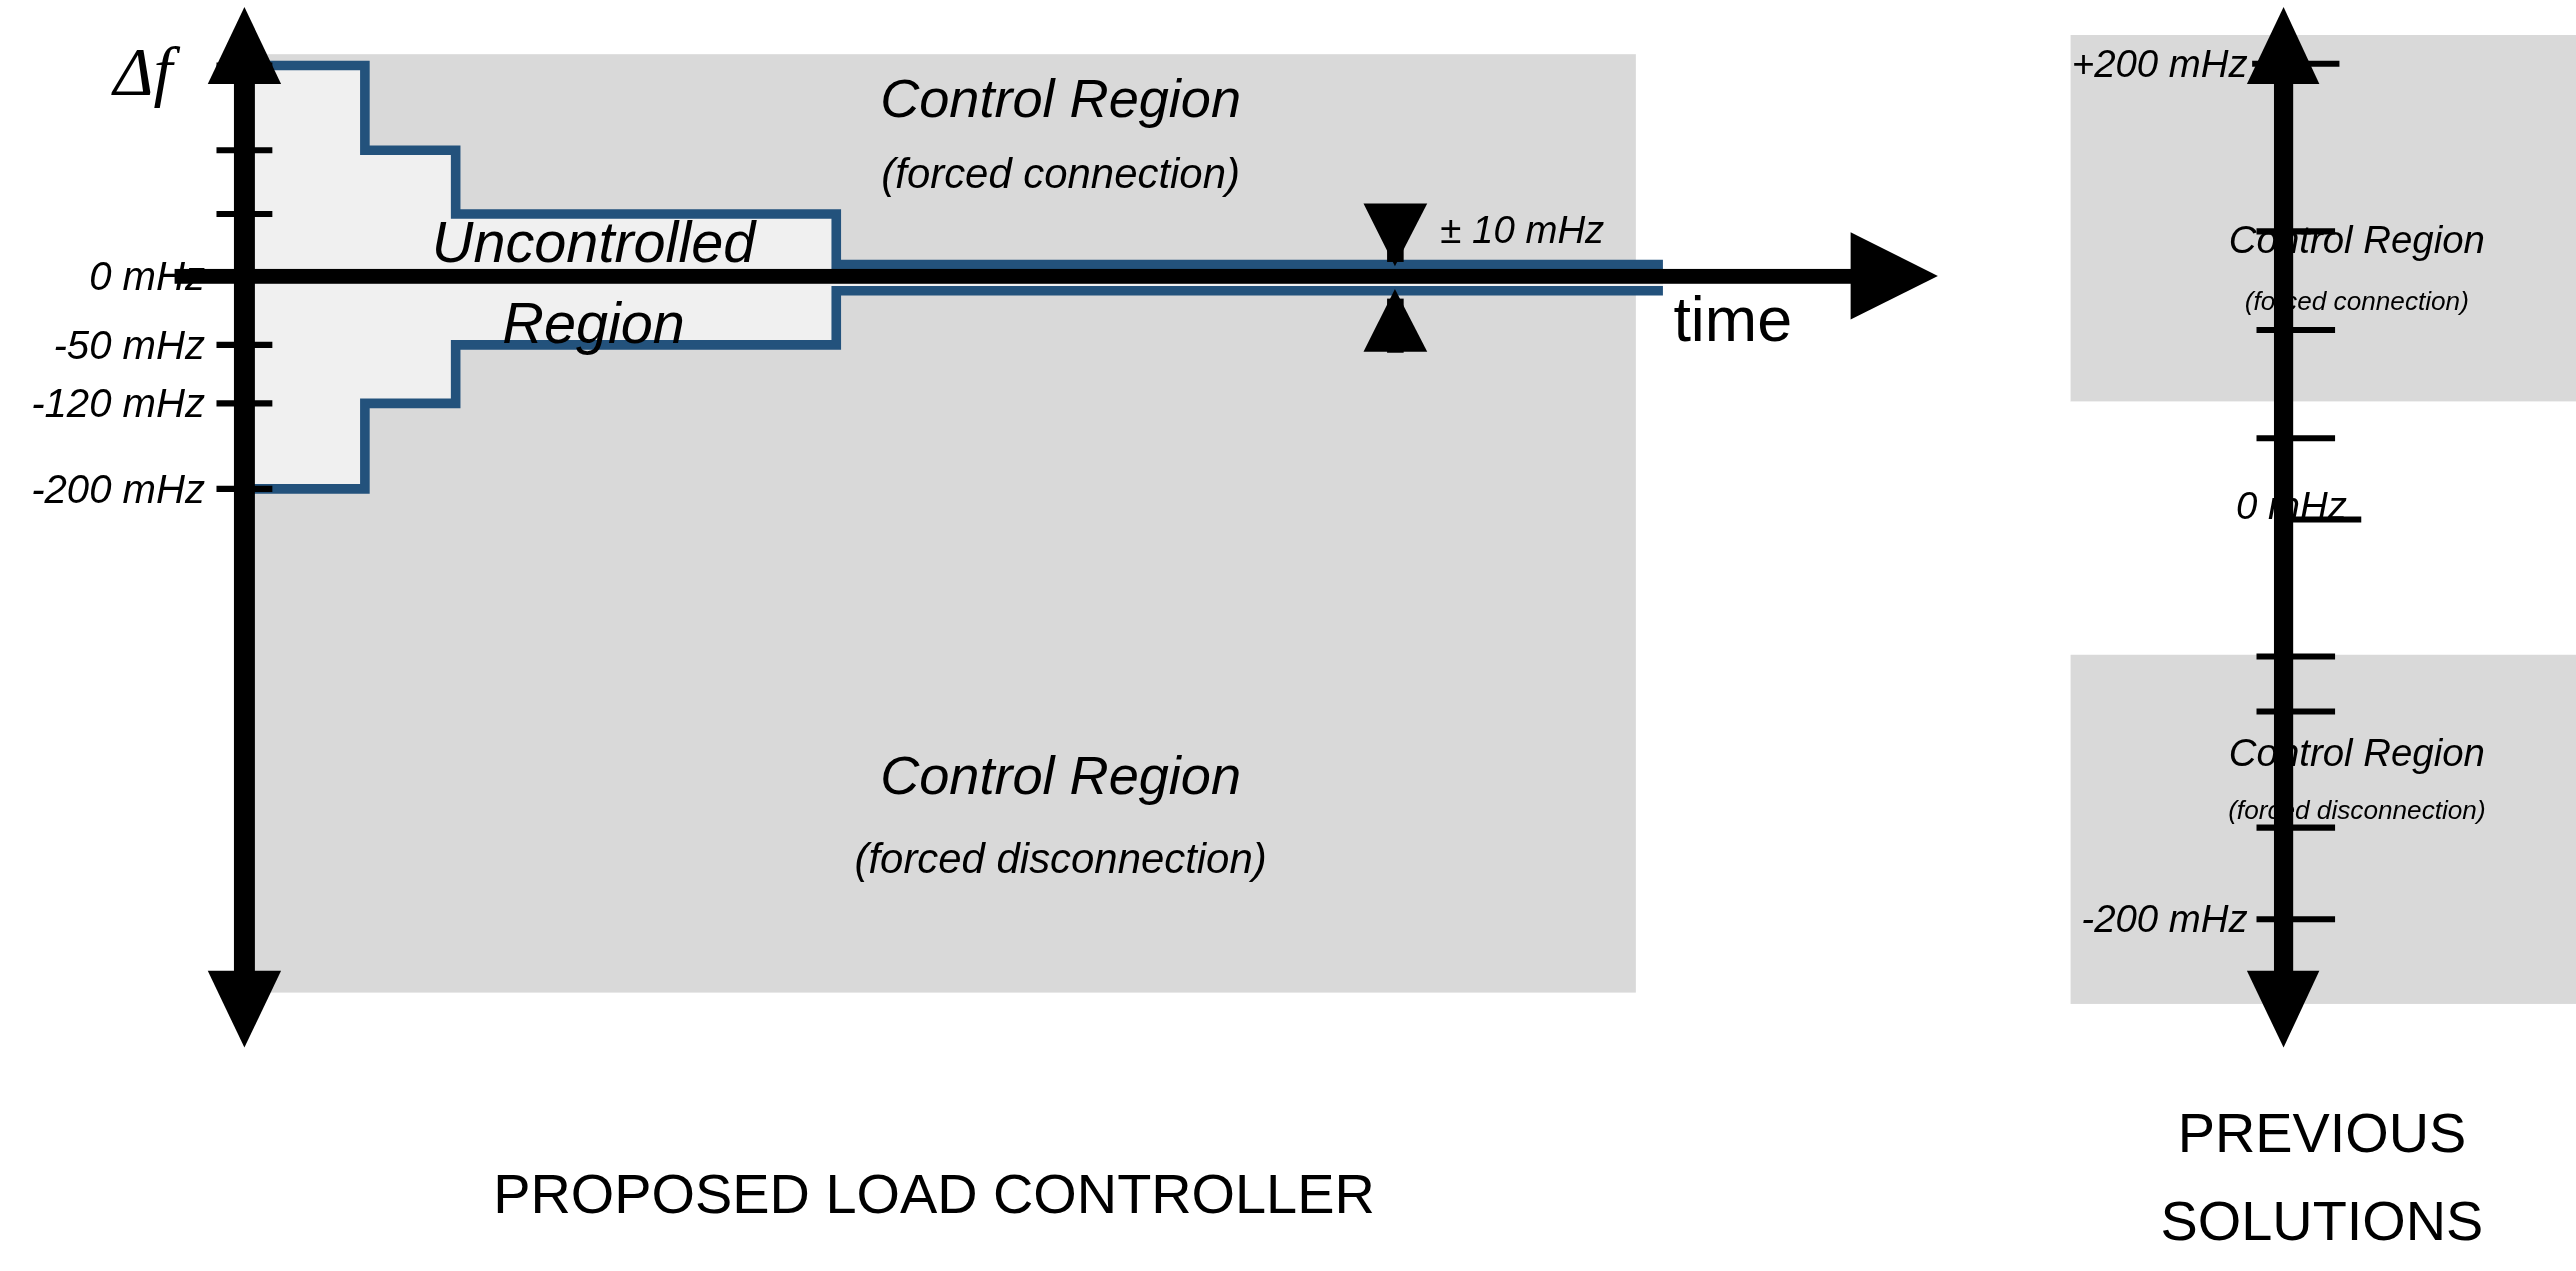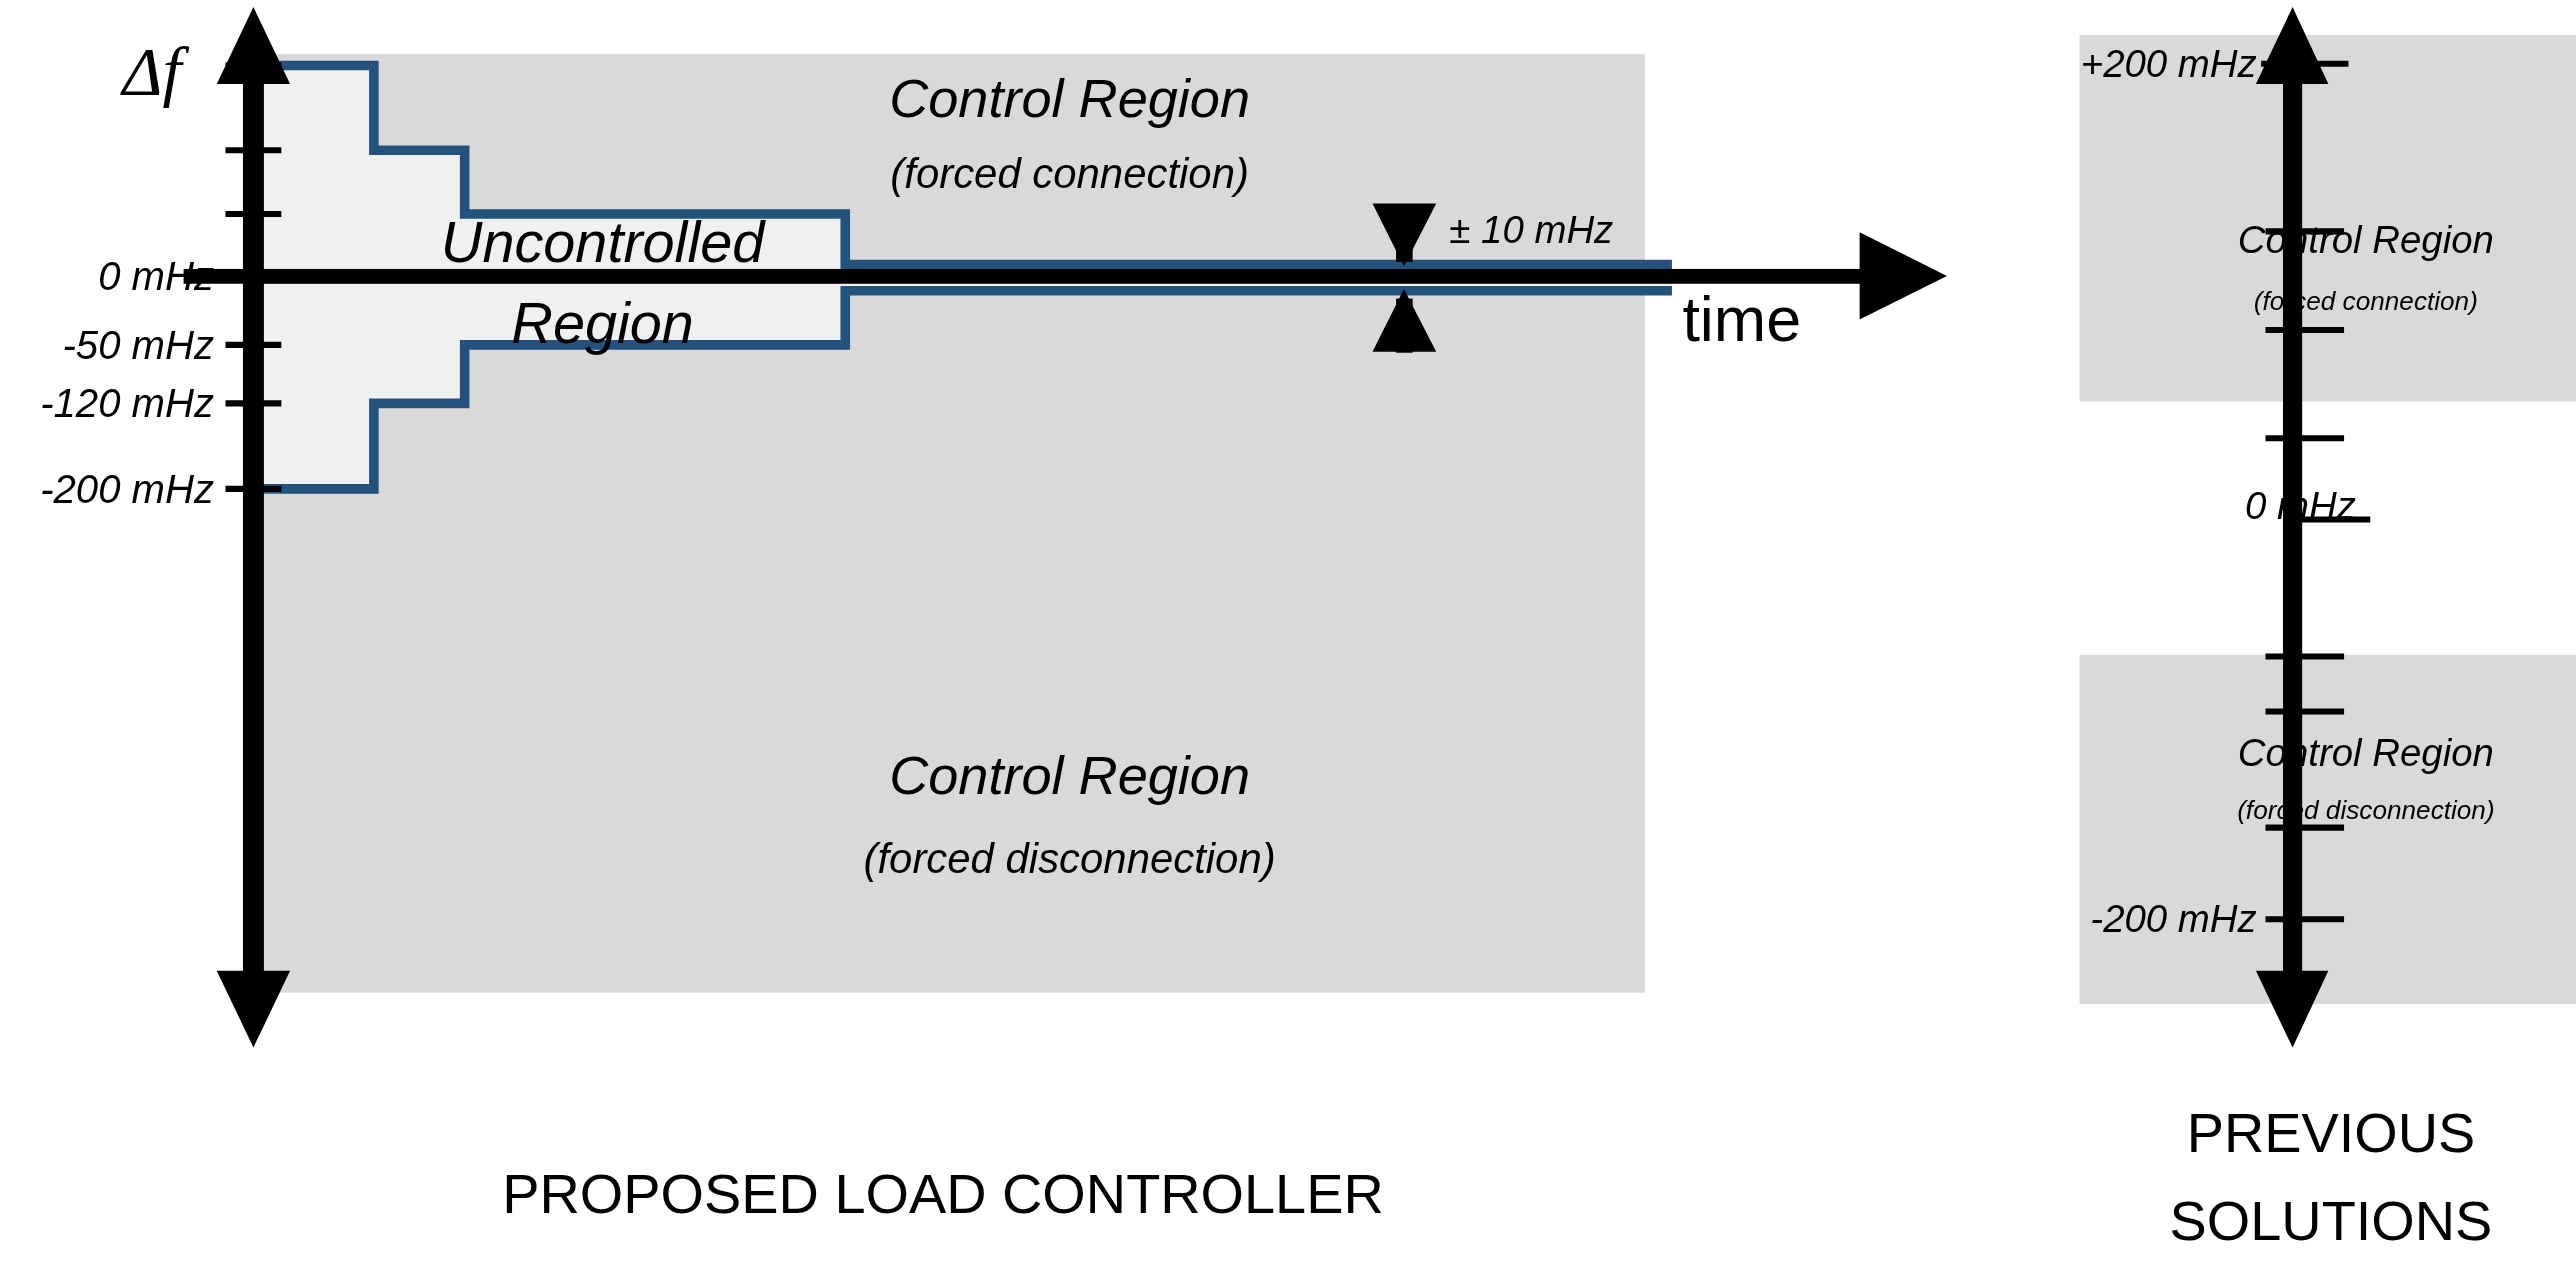--- a/index.html
+++ b/index.html
@@ -9,21 +9,21 @@
   }
   body {
     width: 2576px;
     height: 1272px;
     font-family: "Liberation Sans", sans-serif;
     overflow: hidden;
     position: relative;
   }
   #figure {
     position: absolute;
-    top: 0; left: 9px;
+    top: 0; left: 0;
     width: 2115px;
     height: 1272px;
   }
   svg { display: block; }
   .band        { fill: #d9d9d9; }
   .band-white  { fill: #ffffff; }
   .uncontrolled{ fill: #f0f0f0; }
   .axis        { fill: #000000; }
   .tick        { stroke: #000000; stroke-width: 7; }
   .step-line   { fill: none; stroke: #23527c; stroke-width: 11;

